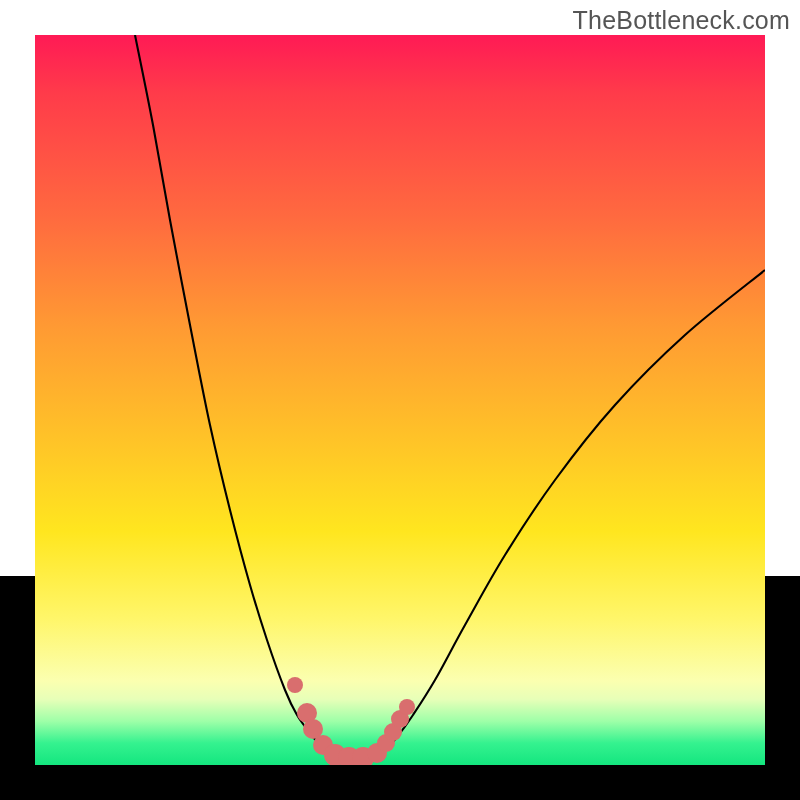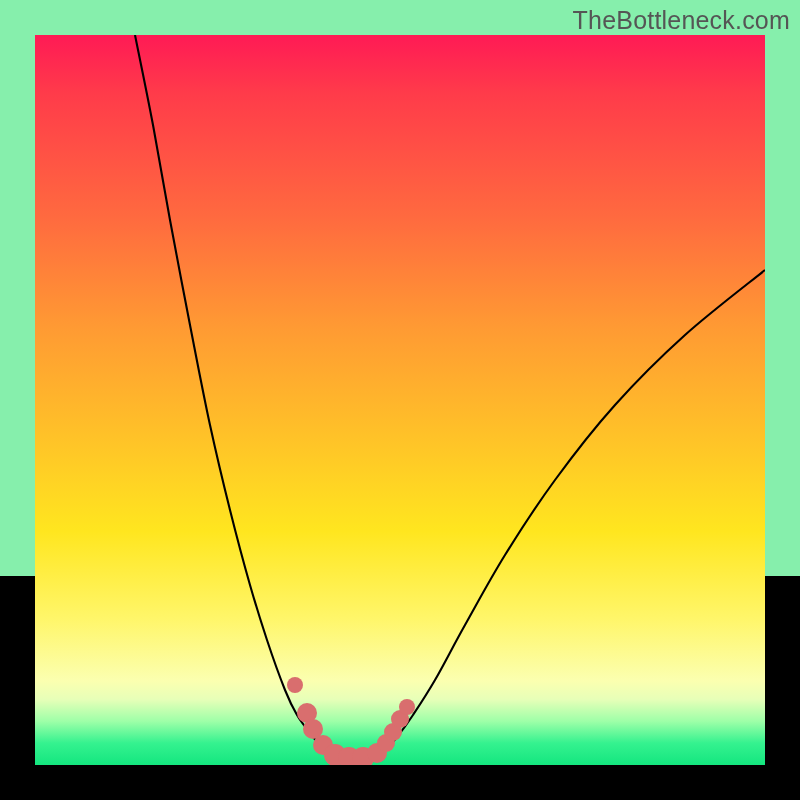--- a/index.html
+++ b/index.html
@@ -10,21 +10,21 @@
     overflow: hidden;
     background: #000;
     font-family: Arial, Helvetica, sans-serif;
   }
   .frame {
     position: absolute;
     left: 0;
     top: 0;
     width: 800px;
     height: 576px;
-    background: #86efac;
+    background: #ffffff;
   }
   .watermark {
     position: absolute;
     top: 6px;
     right: 10px;
     color: #555;
     font-size: 25px;
     font-weight: 500;
     letter-spacing: 0.2px;
     z-index: 30;

